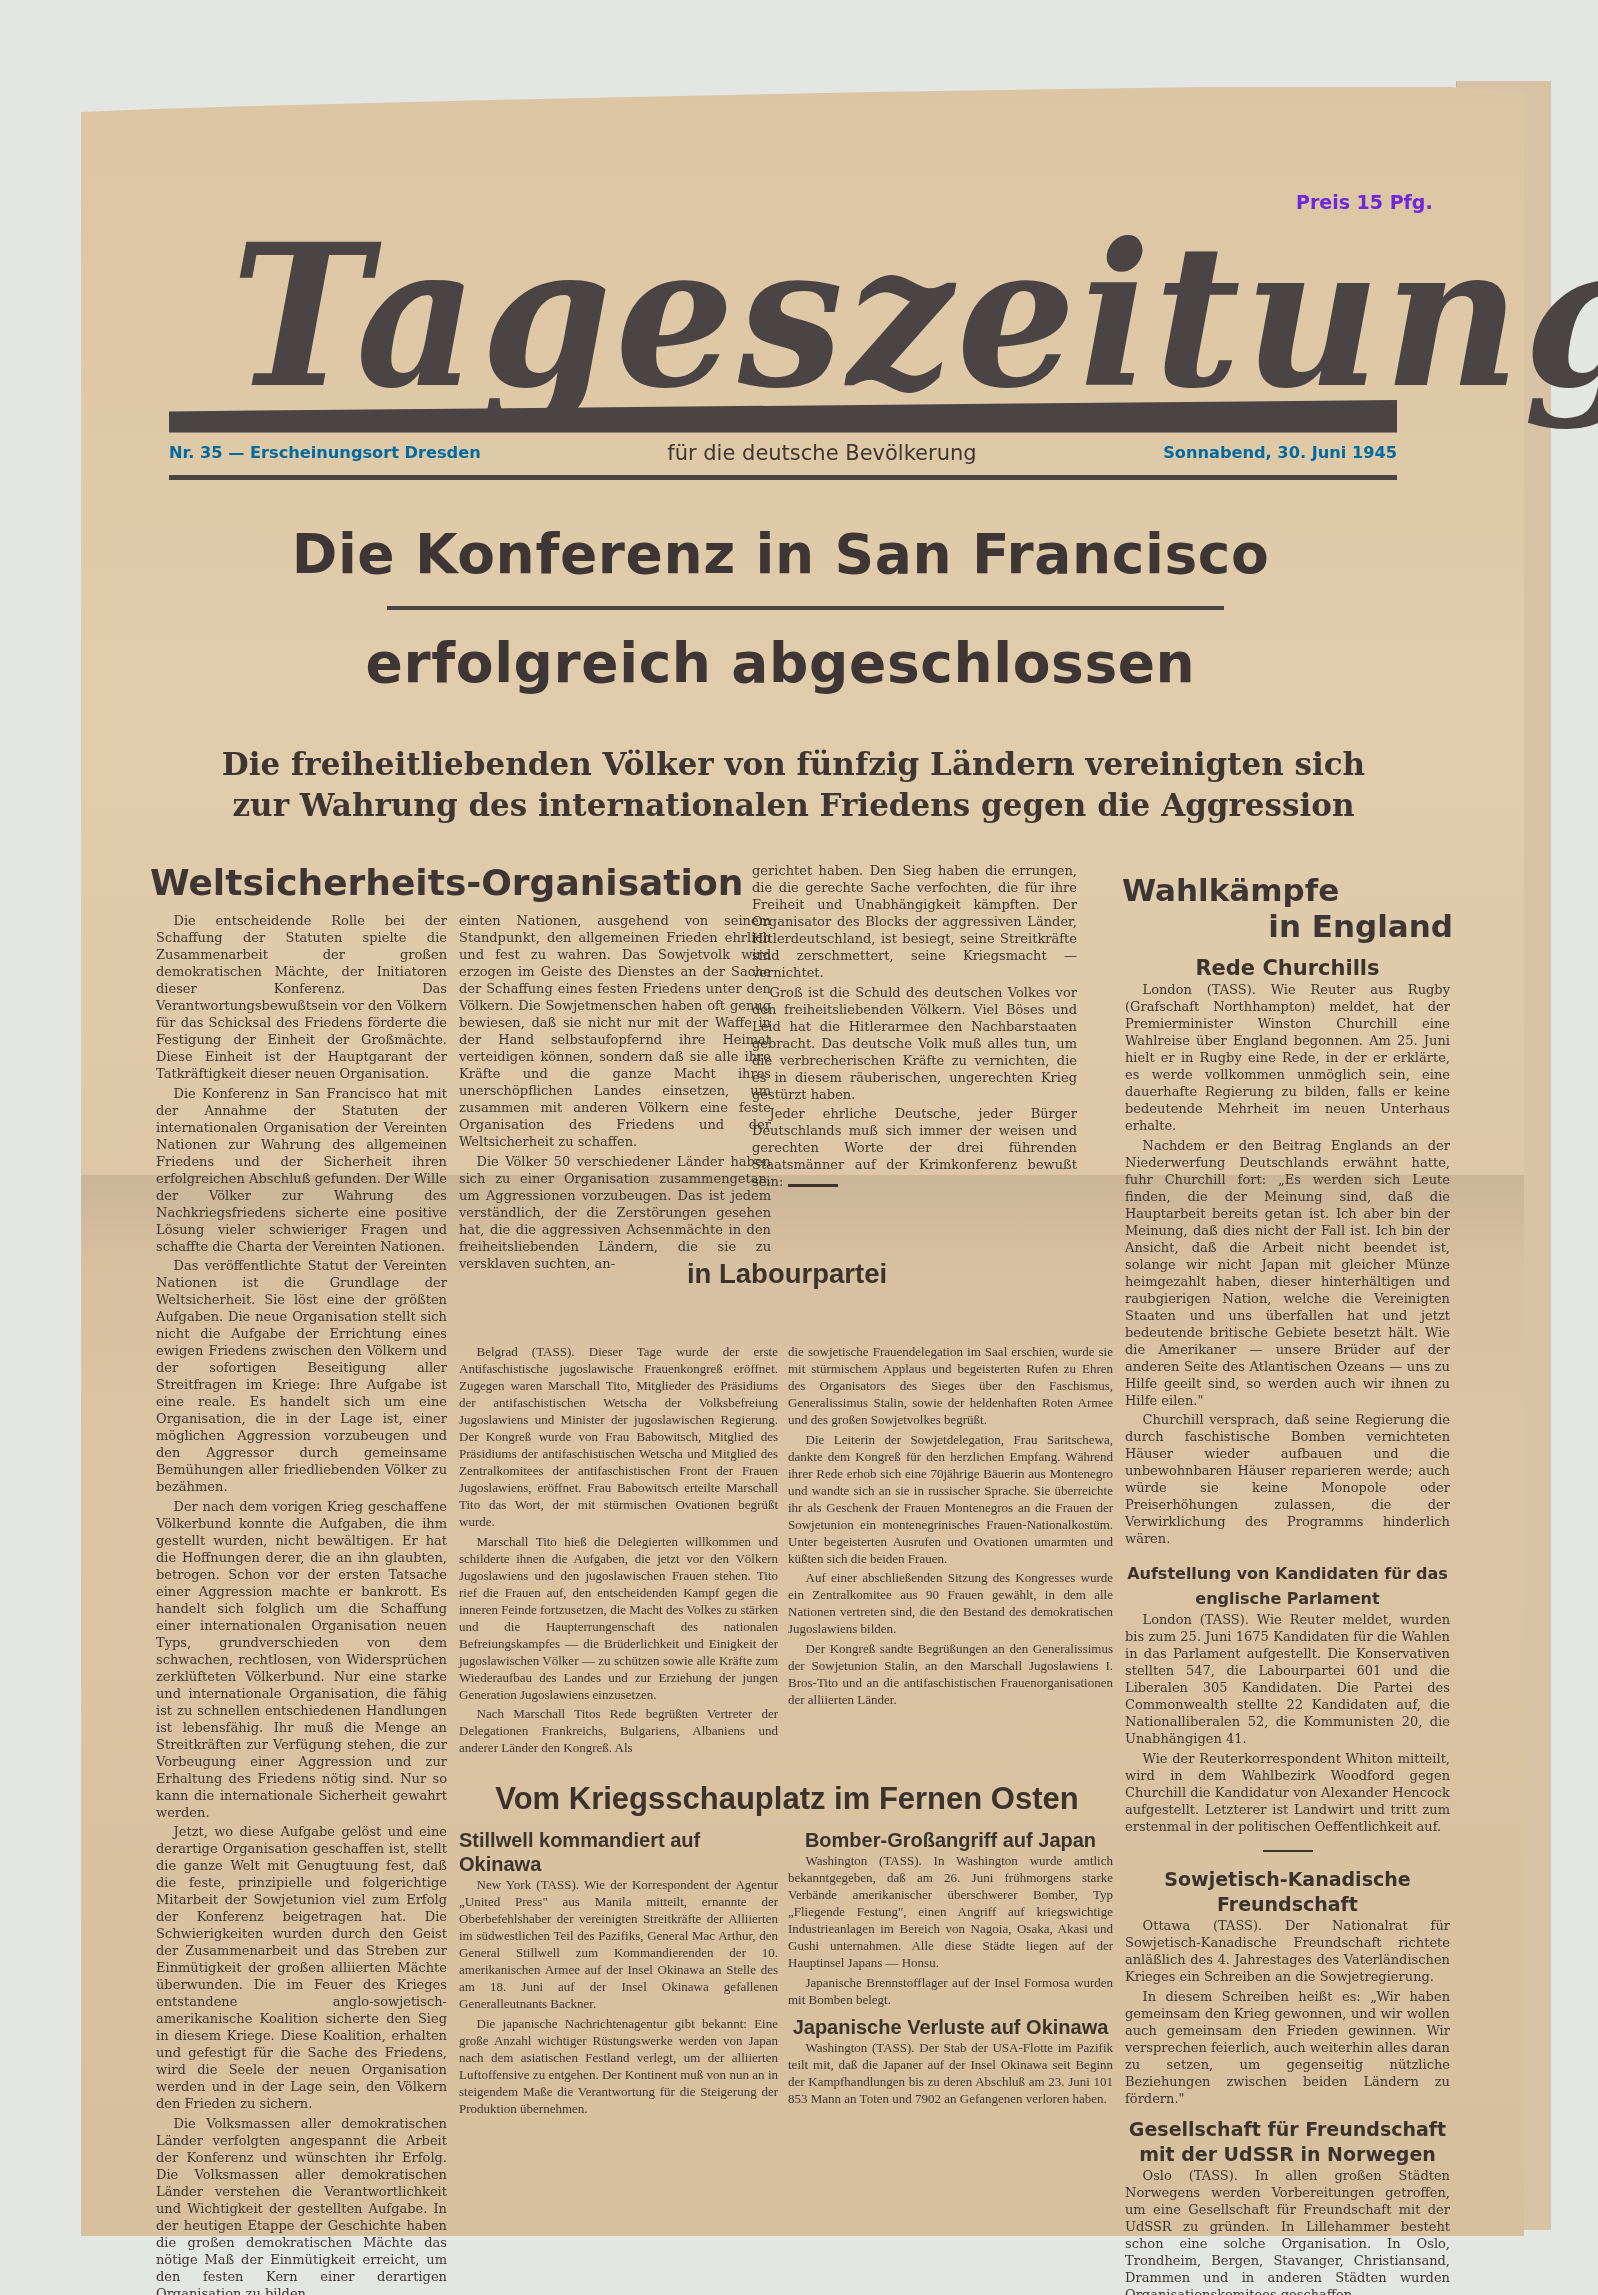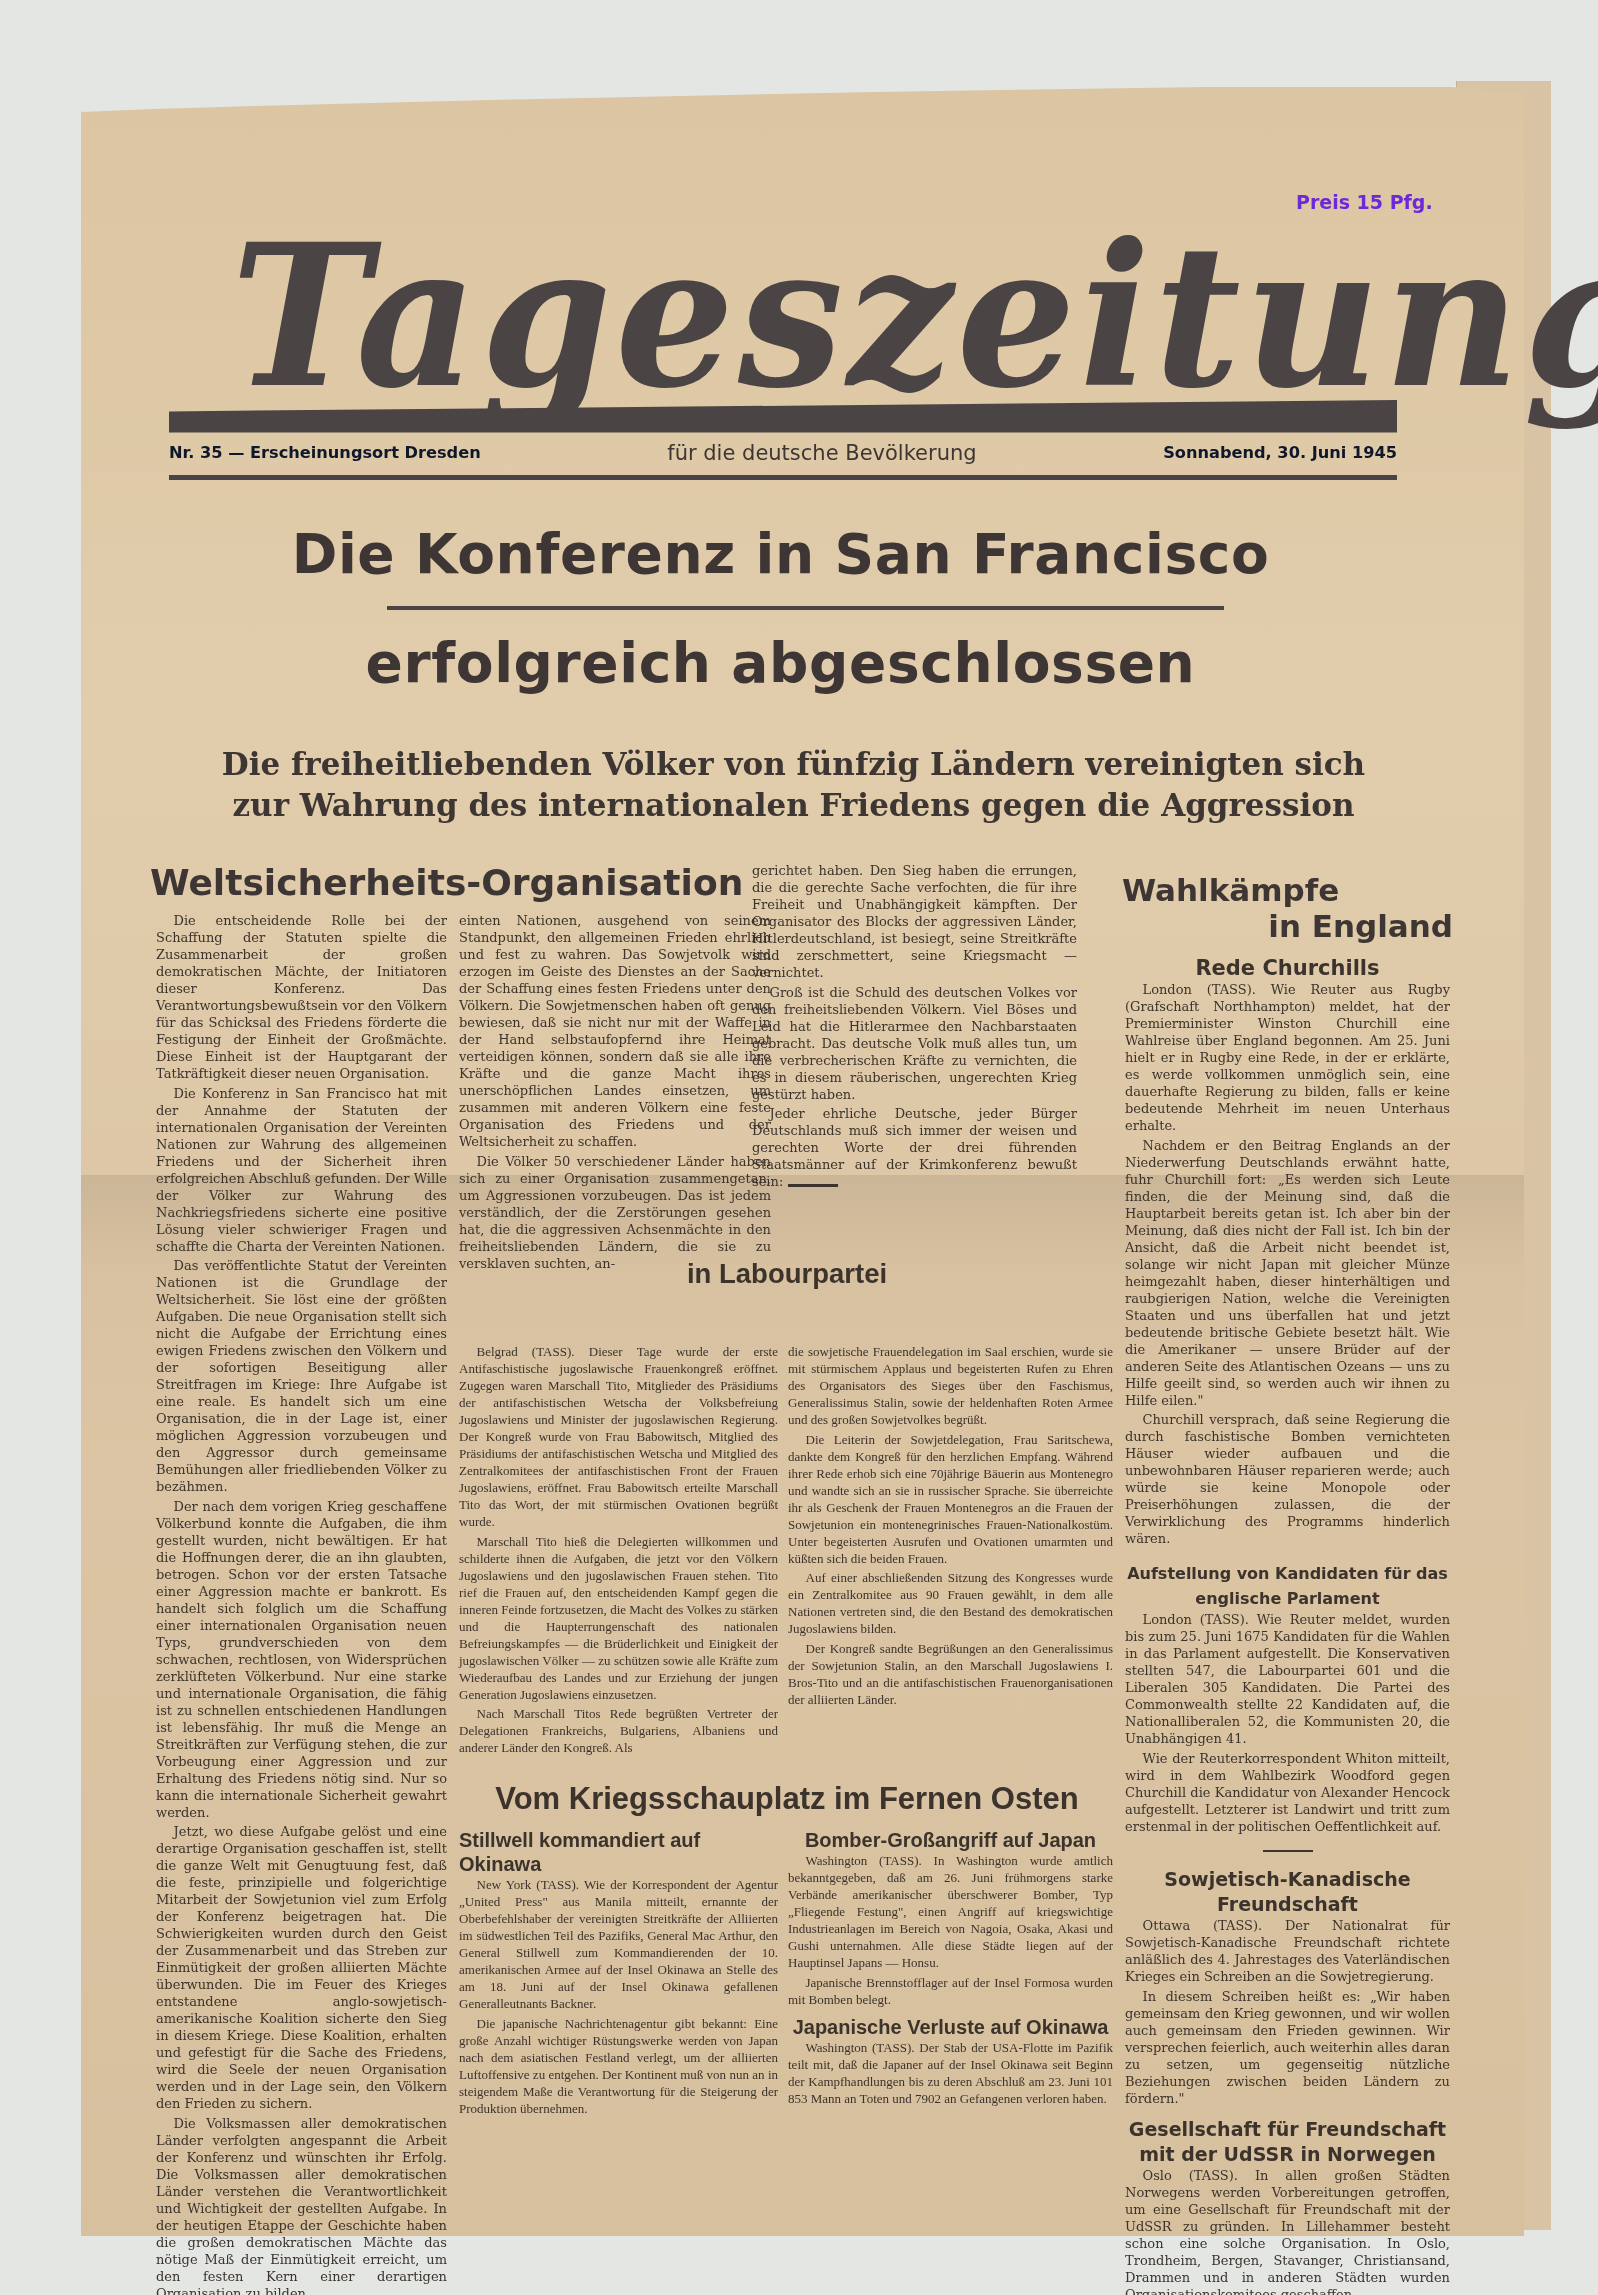--- a/index.html
+++ b/index.html
@@ -25,21 +25,21 @@
   }
   .abs { position:absolute; }
   .price { left:1296px; top:191px; font:bold 19px "DejaVu Sans", sans-serif; color:#6d28d9; }
   .masthead {
     left:231px; top:206px; width:1187px; text-align:center;
     font:bold 187px "DejaVu Serif", serif; color:#4a4444;
     letter-spacing:3.7px; transform:scaleY(1.05); font-style:italic;
   }
   .mast-bar { left:169px; top:400px; width:1228px; height:32.5px; background:#4a4444; clip-path:polygon(0 35%, 100% 0, 100% 100%, 0 100%); }
   .meta-row { left:169px; top:437px; width:1228px; height:31px; display:flex; justify-content:space-between; align-items:center; }
-  .meta-left, .meta-right { font:bold 16.2px "DejaVu Sans", sans-serif; color:#0f172a; }
+  .meta-left, .meta-right { font:bold 16.2px "DejaVu Sans", sans-serif; color:#0369a1; }
   .meta-center { font:21px "DejaVu Sans", sans-serif; color:#3e3632; }
   .meta-rule { left:169px; top:475px; width:1228px; height:5px; background:#4a4444; }
   .headline {
     left:162px; width:1237px; text-align:center;
     font:bold 55px "DejaVu Sans", sans-serif; color:#3e3634; letter-spacing:0.6px;
   }
   .hl1 { top:522px; }
   .hl2 { top:631px; }
   .hl-rule { left:387px; top:606px; width:837px; height:3.7px; background:#4a4444; }
   .subhead {

